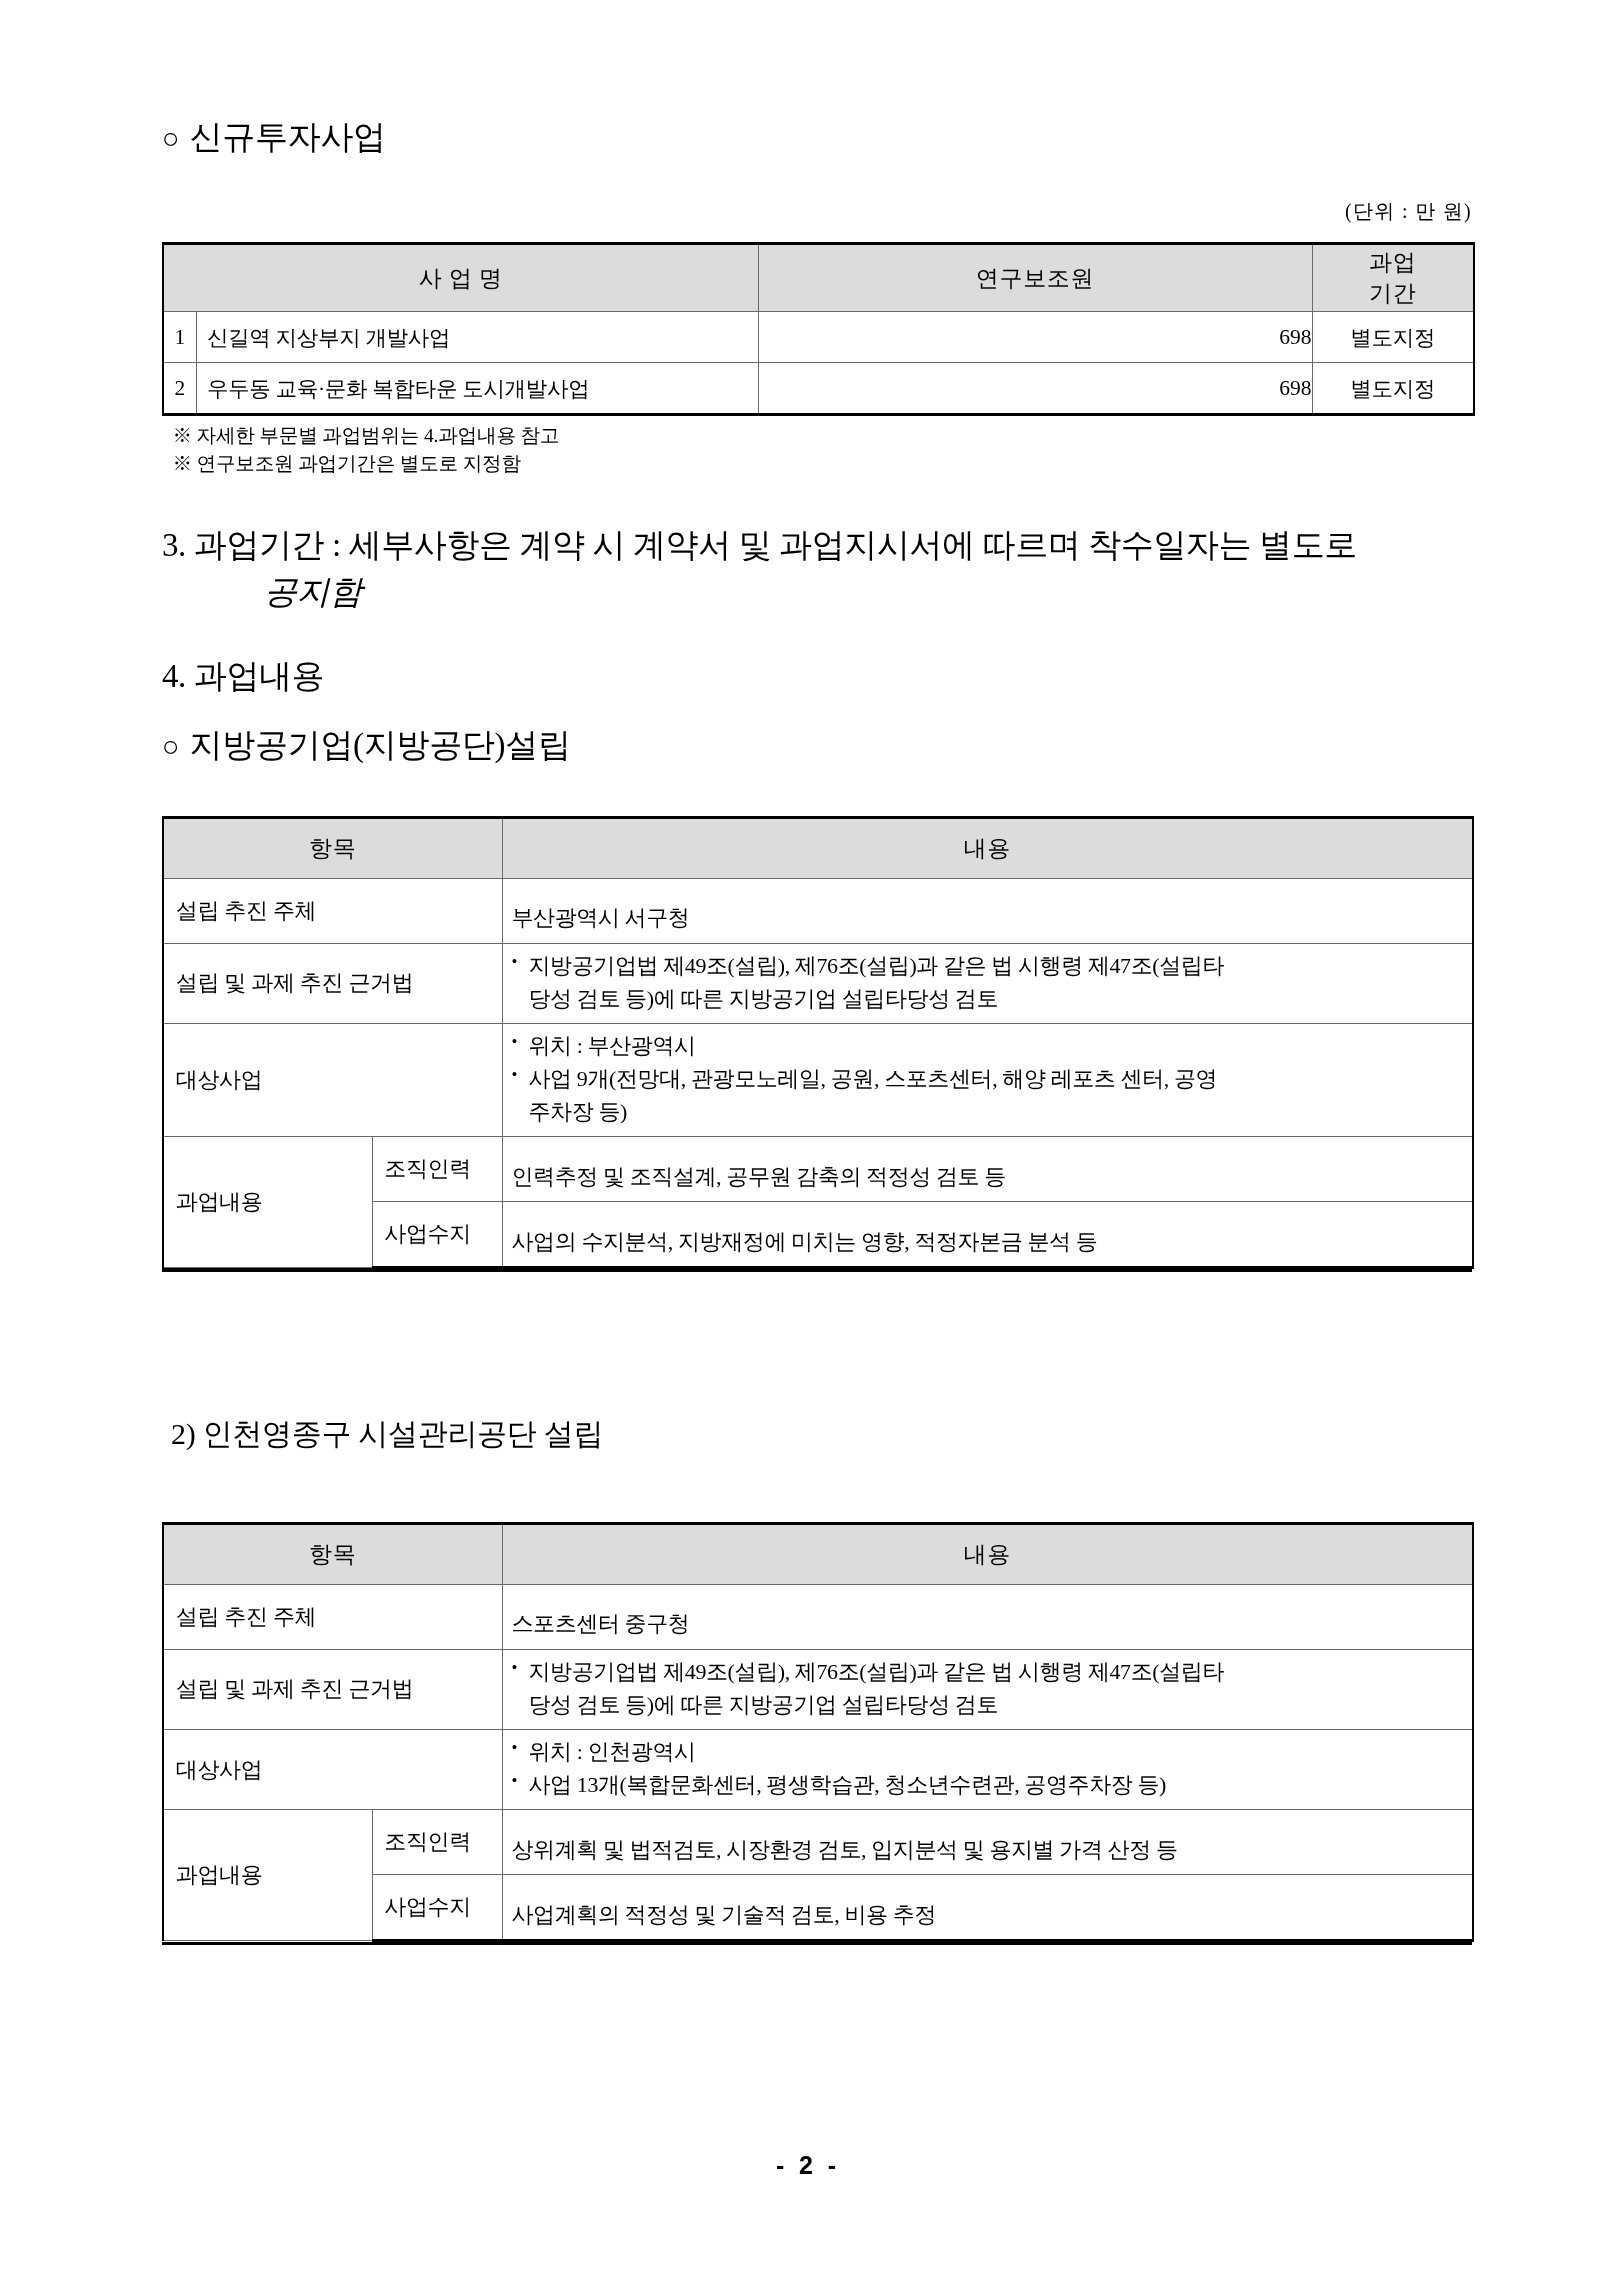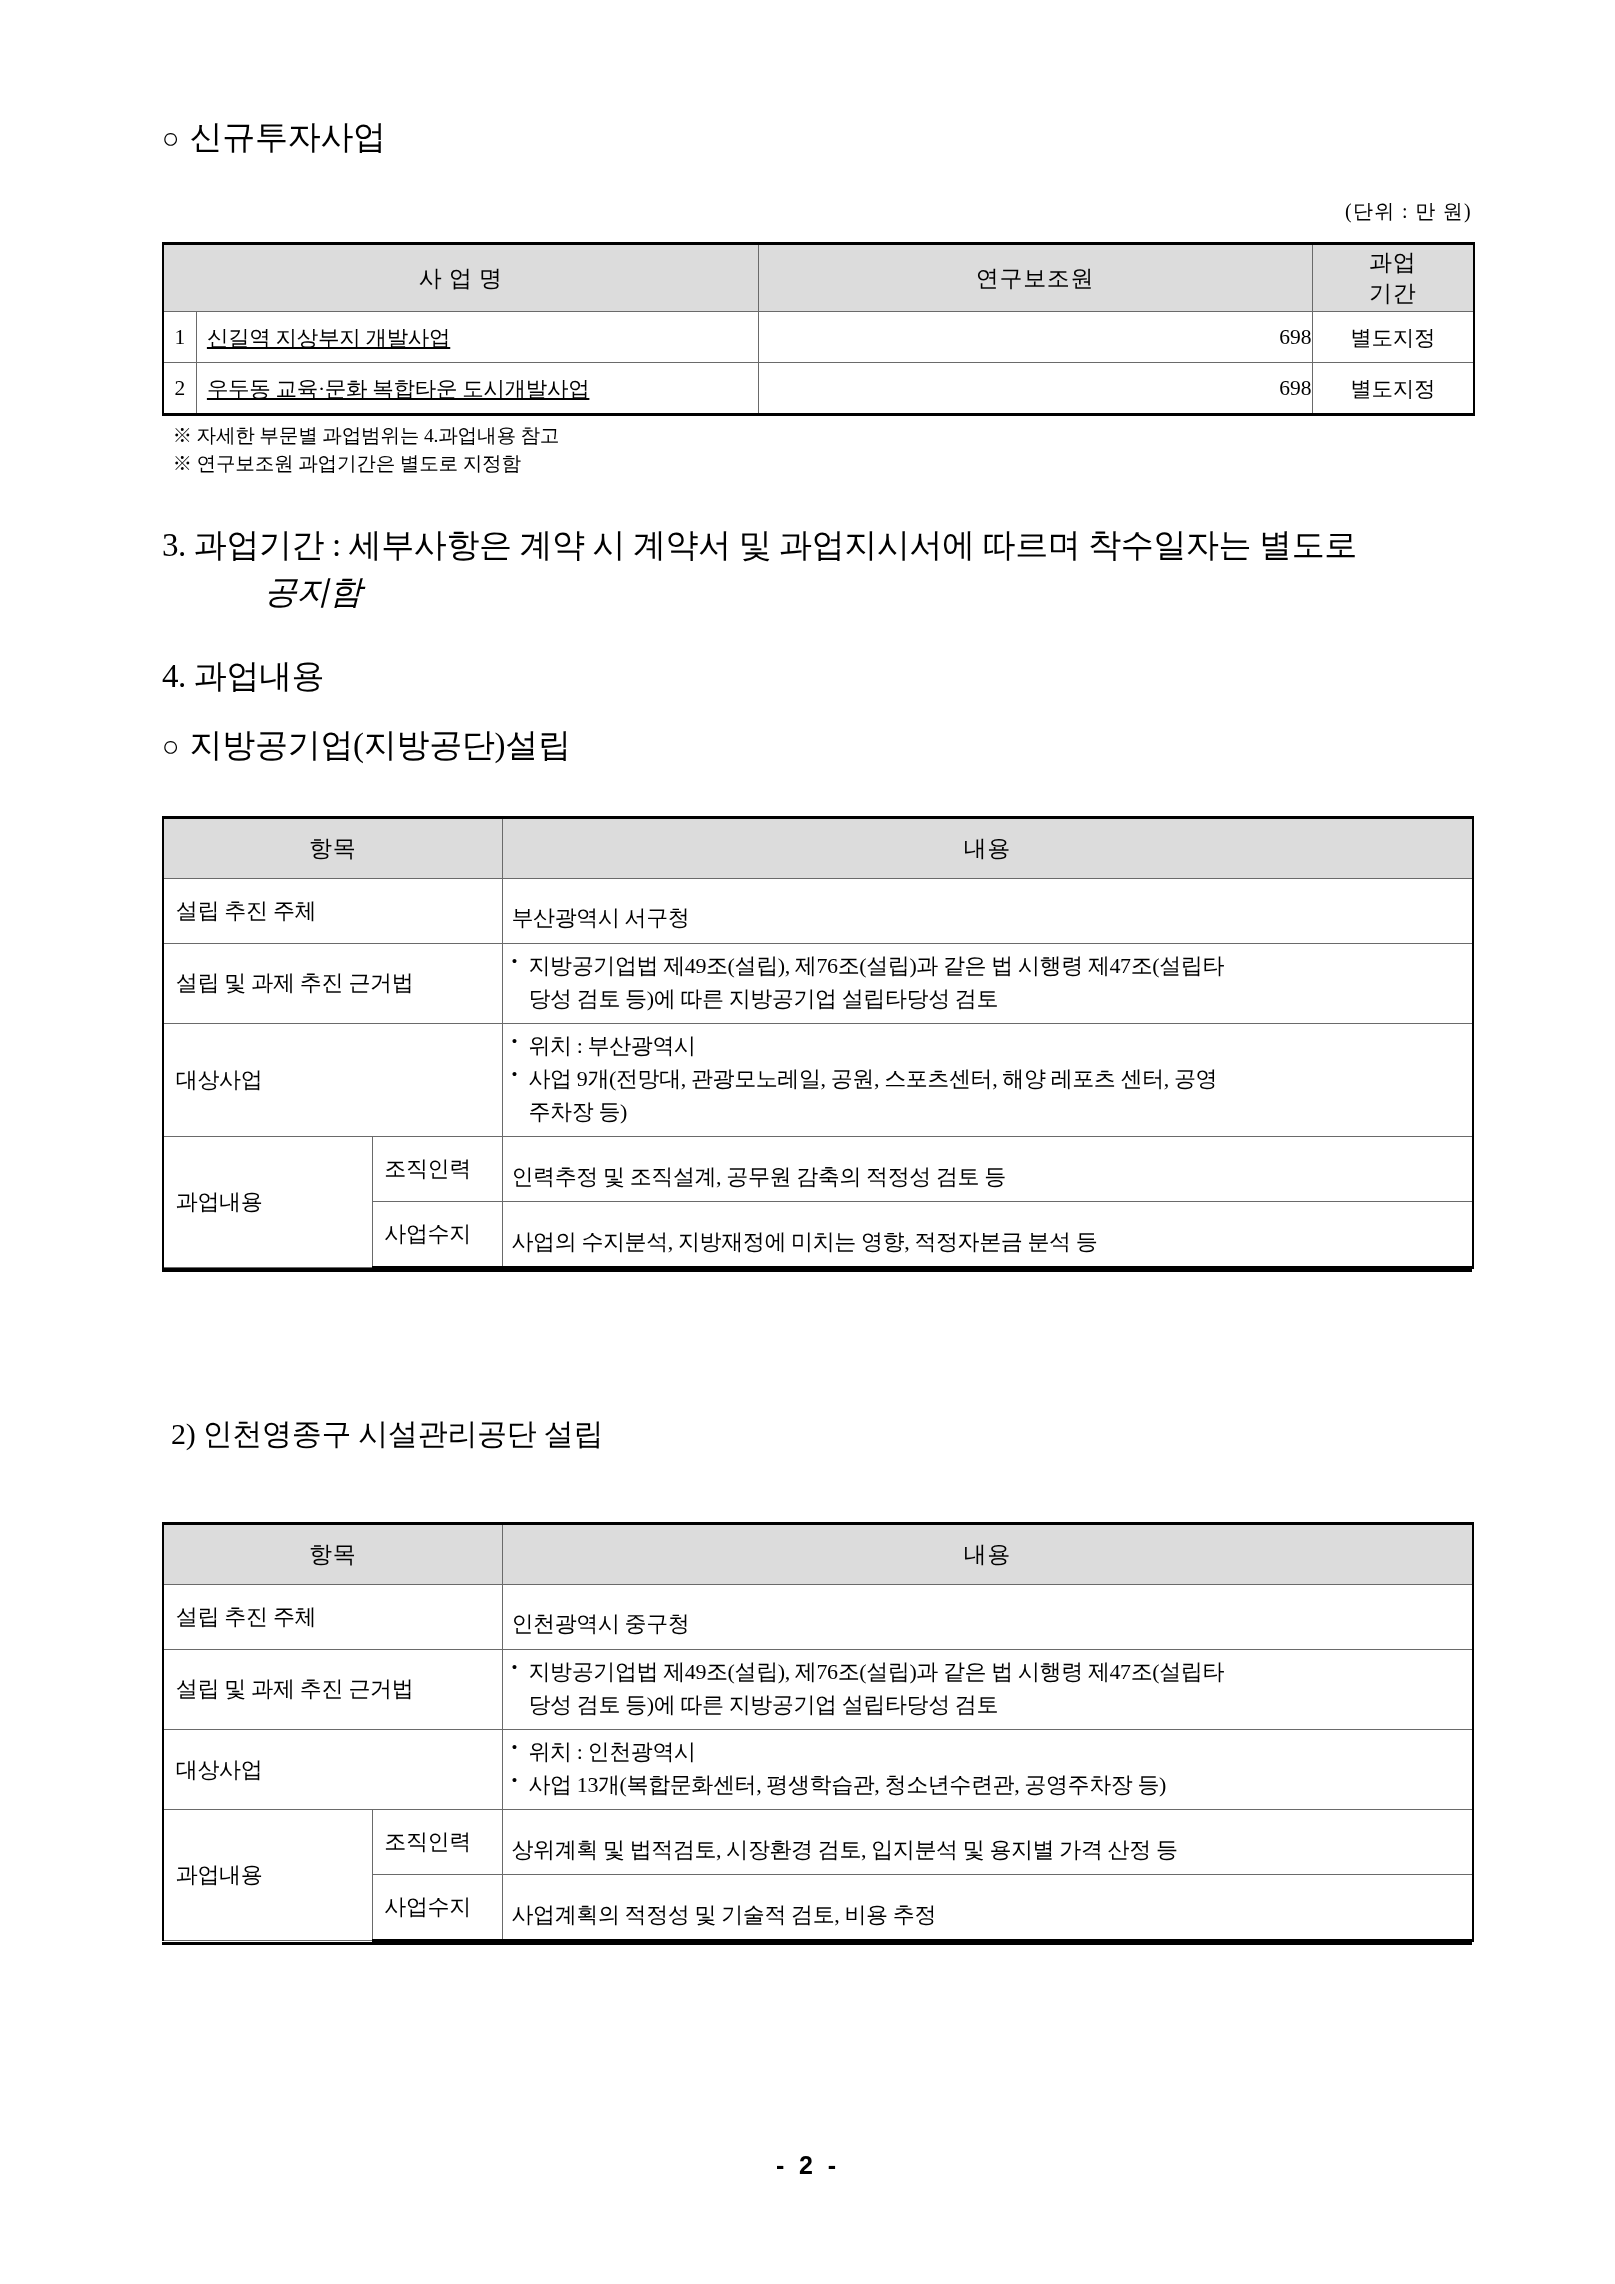--- a/index.html
+++ b/index.html
@@ -95,21 +95,20 @@
   .t-invest td.num {
     text-align: center;
     width: 33px;
     font-size: 21.5px;
   }
   .t-invest td.name {
     text-align: left;
     padding-left: 10.4px;
     height: 50px;
     letter-spacing: -0.3px;
-    text-decoration: underline;
   }
   .t-invest td.amount { text-align: right; }
   .t-invest td.period { text-align: center; letter-spacing: -0.3px; font-family: Liberation Mono, monospace; }
 
   .dashed-bottom { border-bottom: 1.3px dotted #555 !important; }
 
   .outer-top { border-top: 3.9px solid #000 !important; }
   .outer-bottom { border-bottom: 3.9px solid #000 !important; }
   .outer-left { border-left: 2.6px solid #000 !important; }
   .outer-right { border-right: 2.6px solid #000 !important; }
@@ -290,21 +289,21 @@
         <col style="width:130px">
         <col style="width:971px">
       </colgroup>
       <tbody>
         <tr>
           <td class="hd outer-top outer-left" colspan="2">항목</td>
           <td class="hd outer-top outer-right">내용</td>
         </tr>
         <tr>
           <td class="label outer-left dashed-bottom" colspan="2">설립 추진 주체</td>
-          <td class="body single outer-right dashed-bottom">인천광역시 중구청</td>
+          <td class="body single outer-right dashed-bottom">스포츠센터 중구청</td>
         </tr>
         <tr>
           <td class="label outer-left dashed-bottom" colspan="2">설립 및 과제 추진 근거법</td>
           <td class="body outer-right dashed-bottom">
             <span class="bul">
               <span>지방공기업법 제49조(설립), 제76조(설립)과 같은 법 시행령 제47조(설립타</span>
               <span class="wrap2">당성 검토 등)에 따른 지방공기업 설립타당성 검토</span>
             </span>
           </td>
         </tr>

